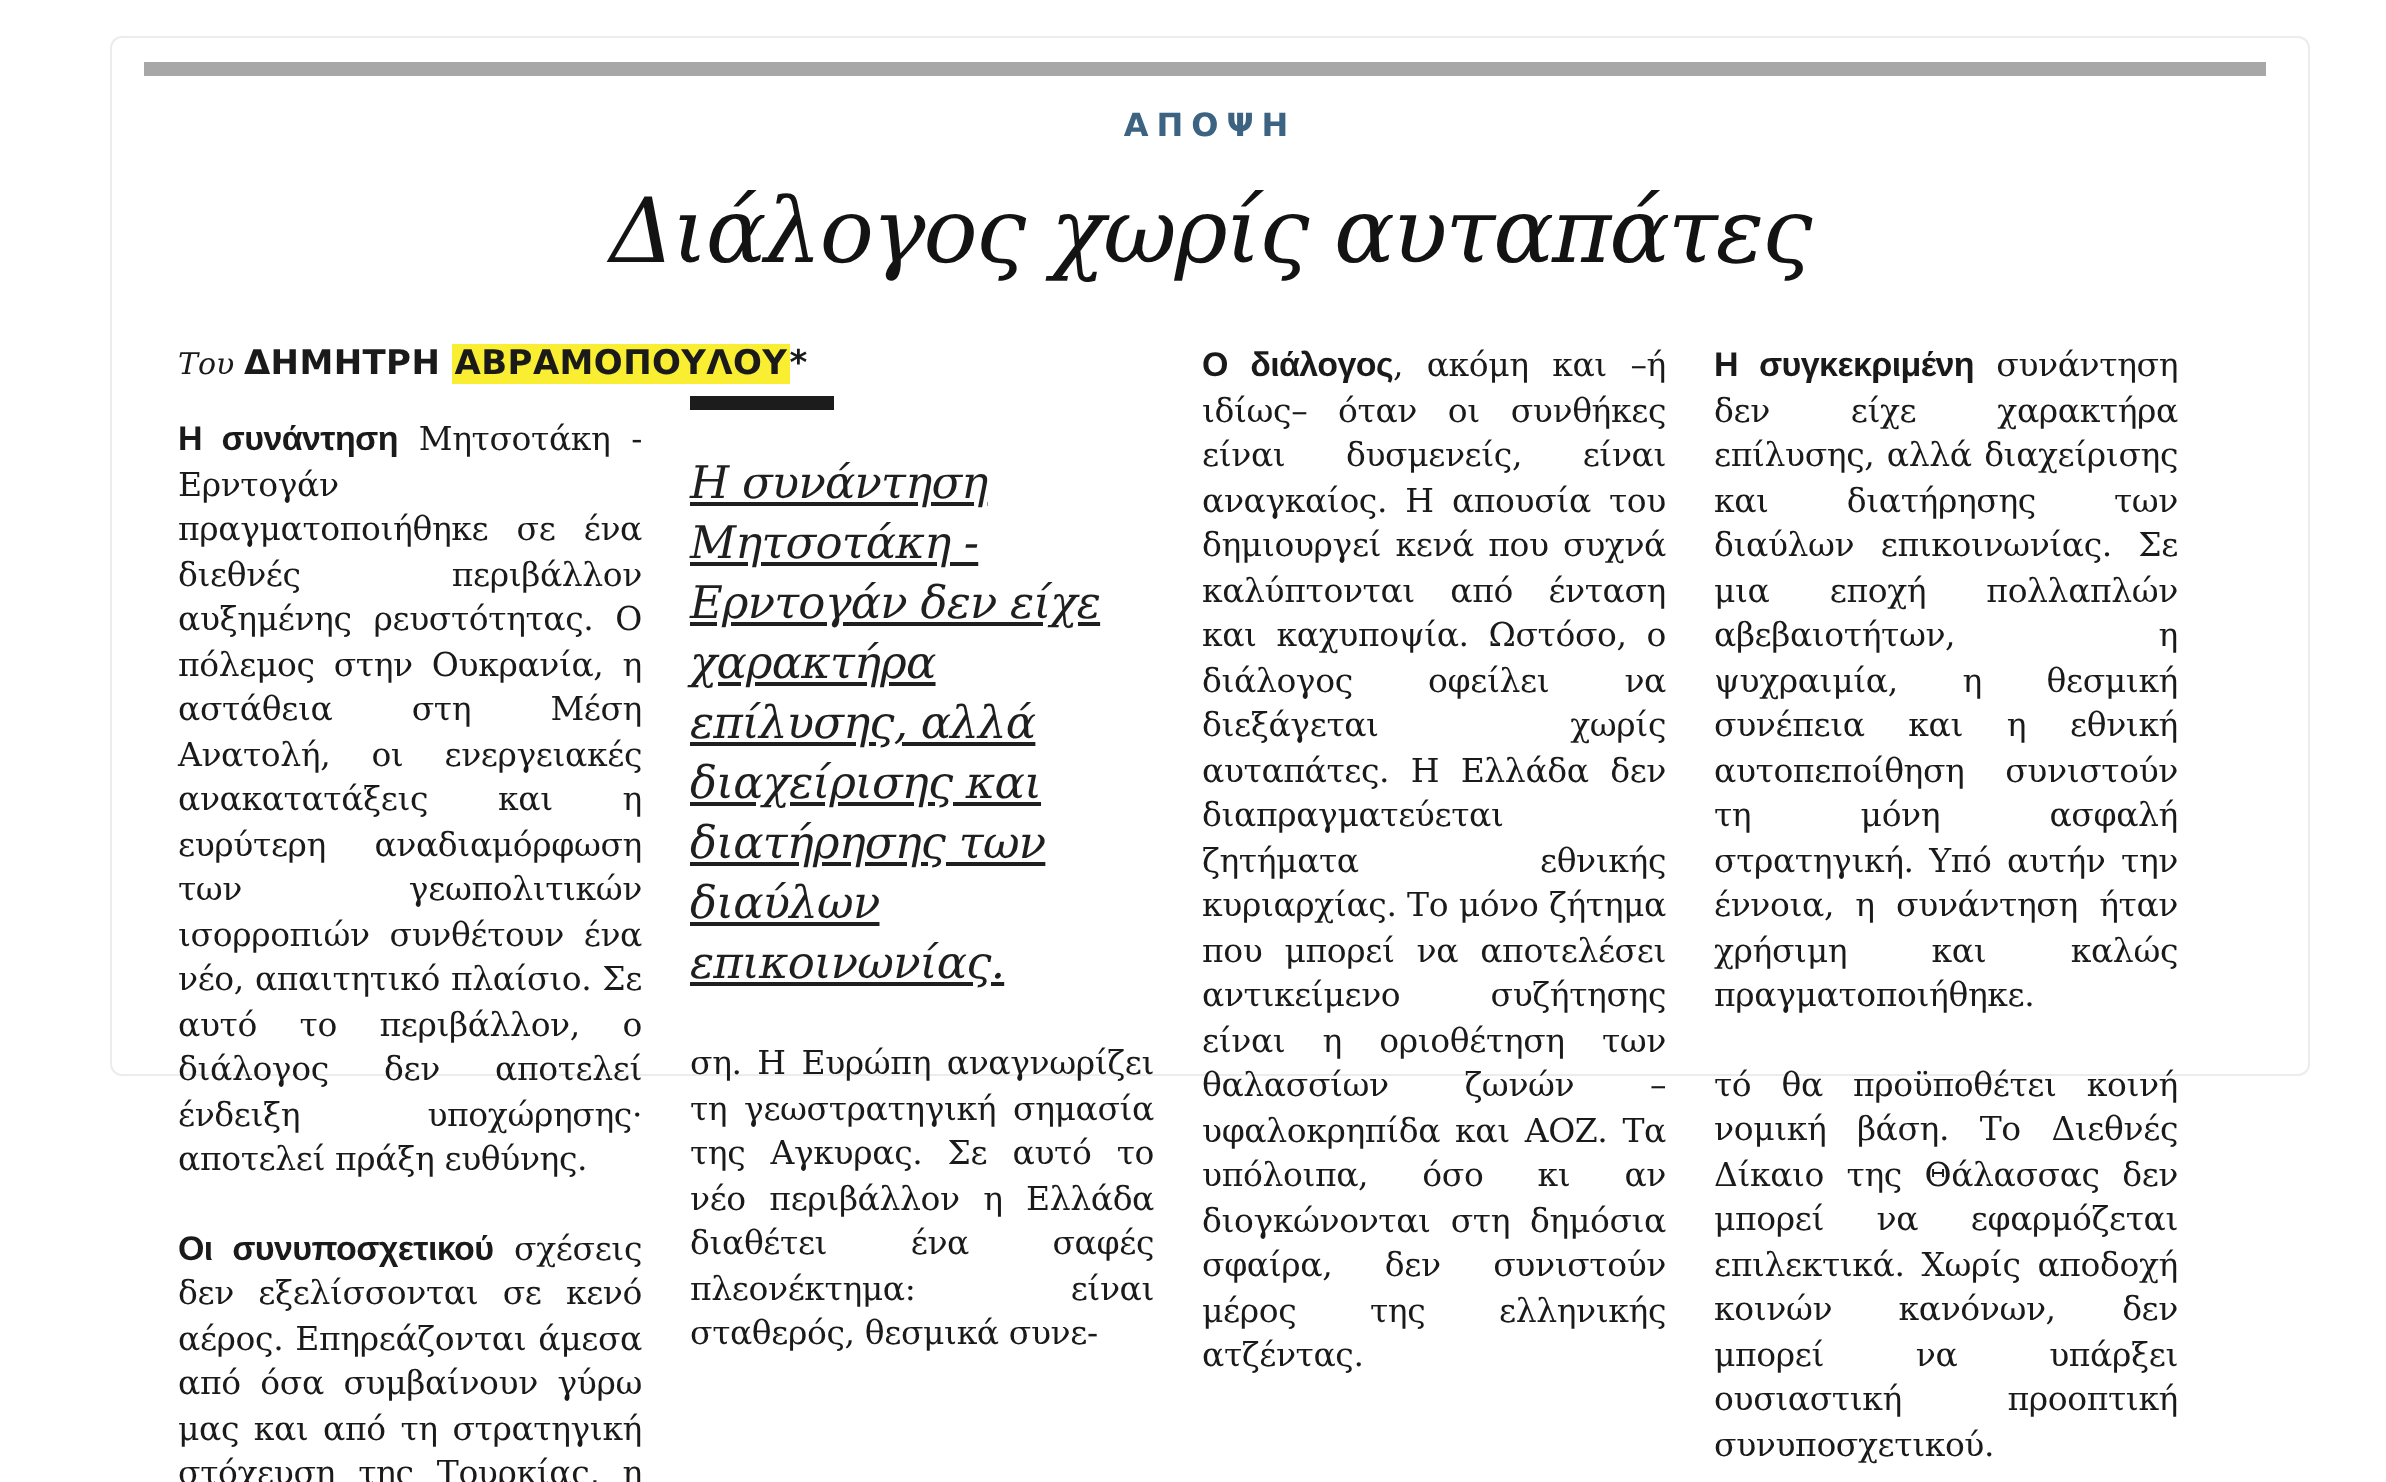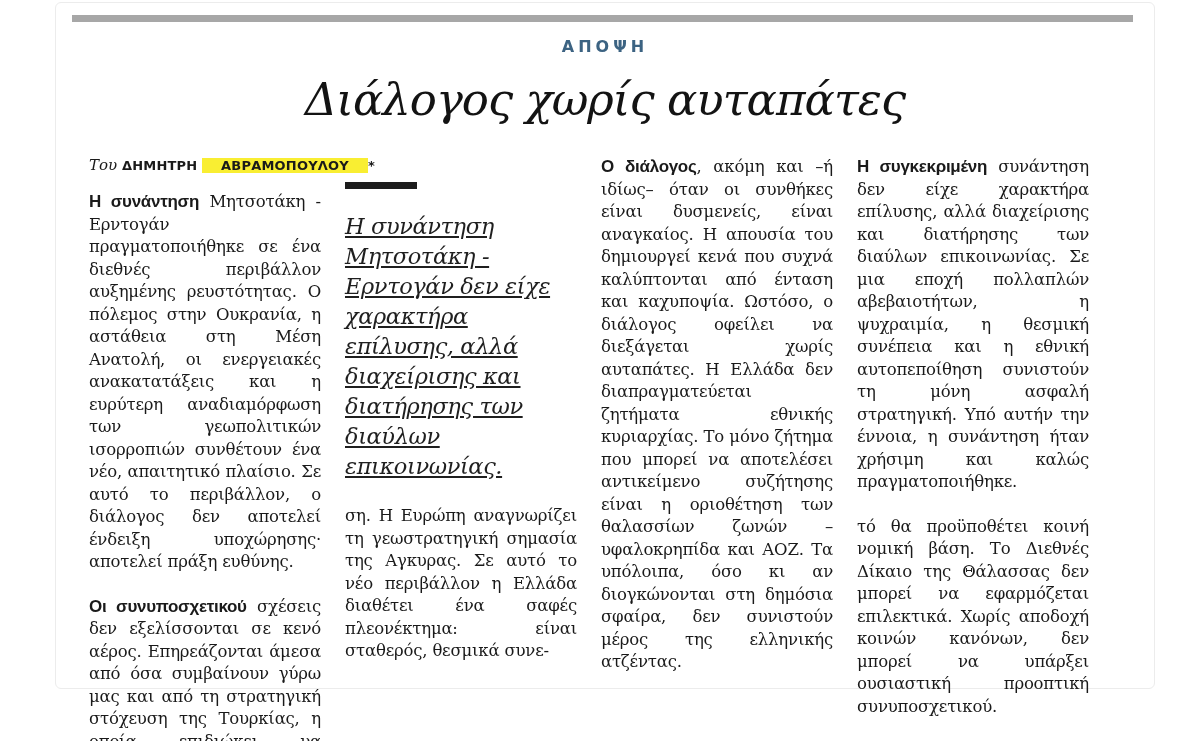--- a/index.html
+++ b/index.html
@@ -7,23 +7,23 @@
     padding: 0;
     background: #ffffff;
     width: 1193px;
     height: 741px;
     overflow: hidden;
     font-family: "DejaVu Serif", serif;
   }
   .page-card {
     position: absolute;
     left: 55px;
-    top: 2px;
+    top: 18px;
     width: 1100px;
-    height: 687px;
+    height: 520px;
     background: #ffffff;
     border: 1px solid #ececec;
     border-radius: 6px;
     box-sizing: border-box;
   }
   .top-bar {
     margin: 12px 21px 0 16px;
     height: 7px;
     background: #a7a7a7;
   }
@@ -63,26 +63,26 @@
     white-space: nowrap;
   }
   .byline .byline-prefix {
     font-family: "DejaVu Serif", serif;
     font-style: italic;
     font-size: 15px;
   }
   .byline .byline-name {
     font-family: "DejaVu Sans", sans-serif;
     font-weight: bold;
-    font-size: 13px;
+    font-size: 17px;
     letter-spacing: 0.2px;
   }
   .hl {
     background: #f9ee32;
-    padding: 0 19px;
+    padding: 0 1px;
   }
   .body-p {
     font-family: "DejaVu Serif", serif;
     font-size: 16.5px;
     line-height: 22.5px;
     color: #1a1a1a;
     text-align: justify;
     margin: 0 0 22px 0;
     letter-spacing: -0.2px;
   }

